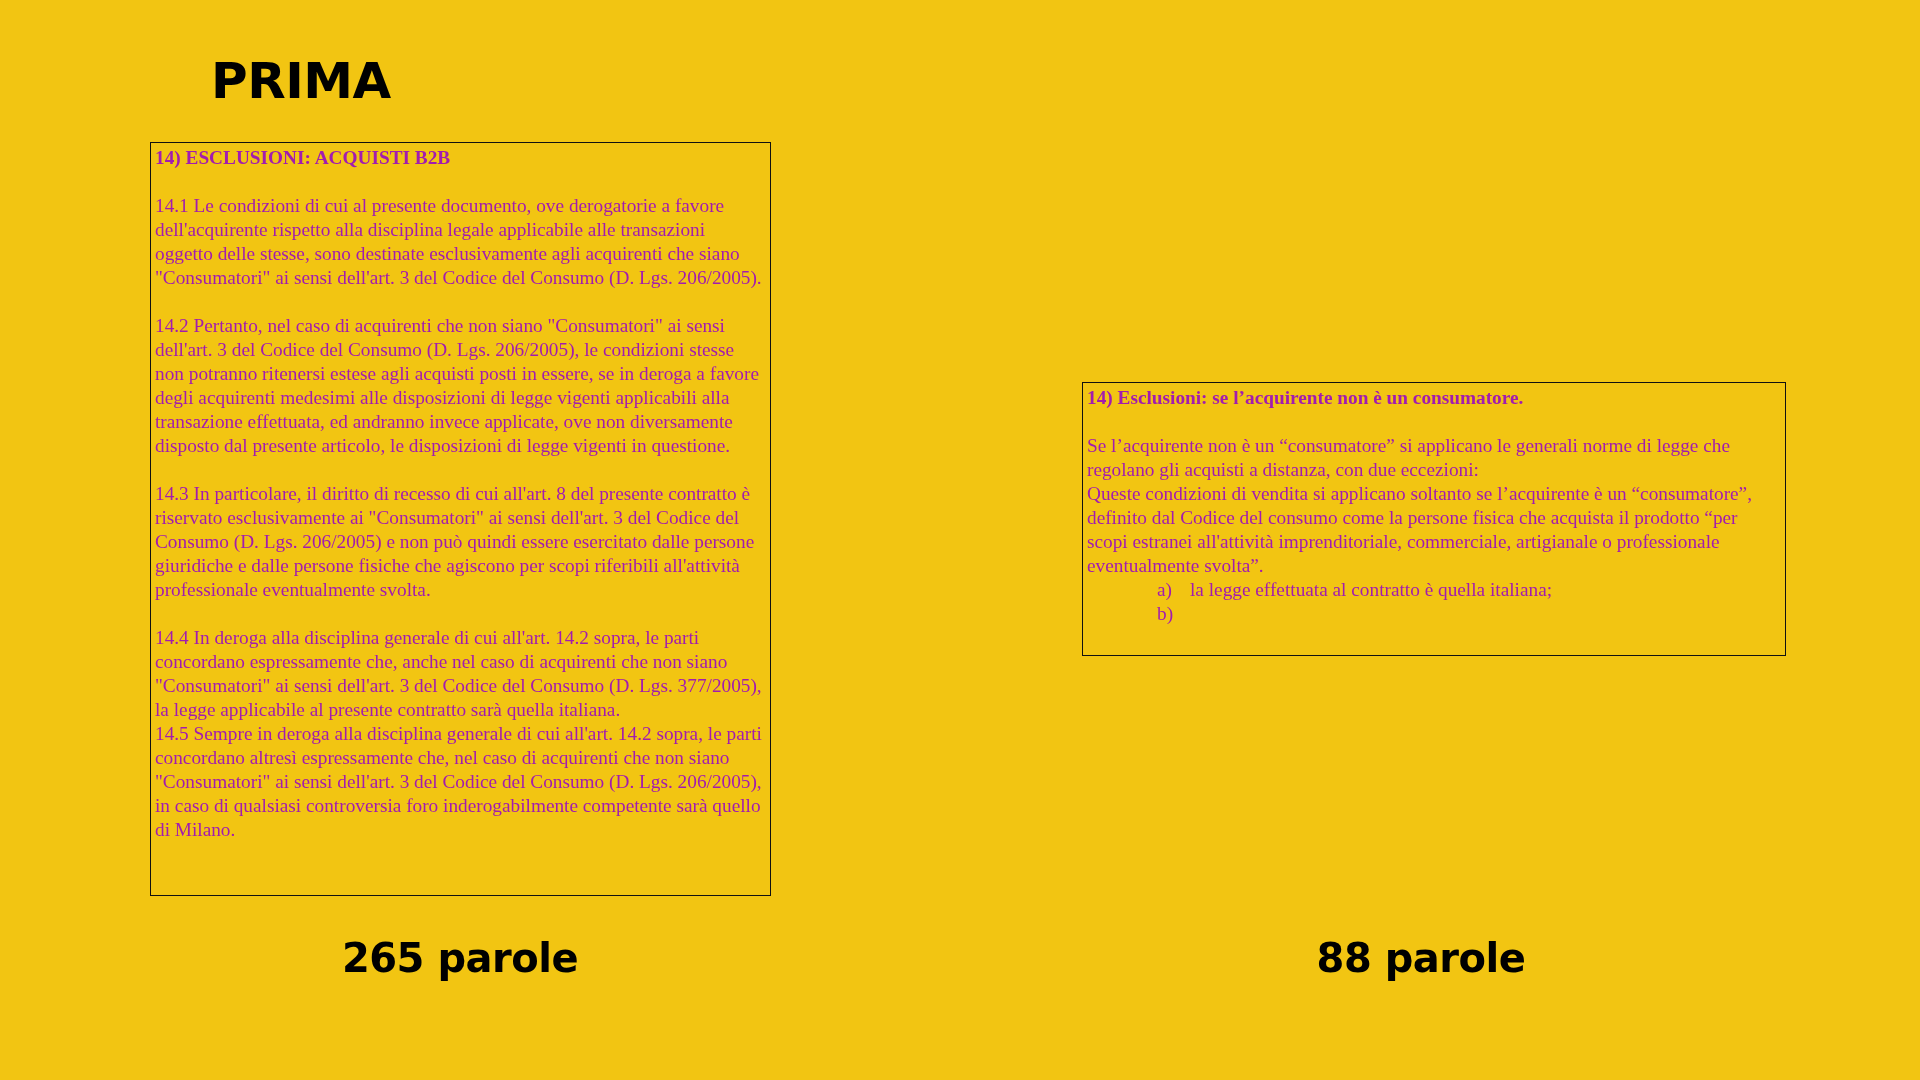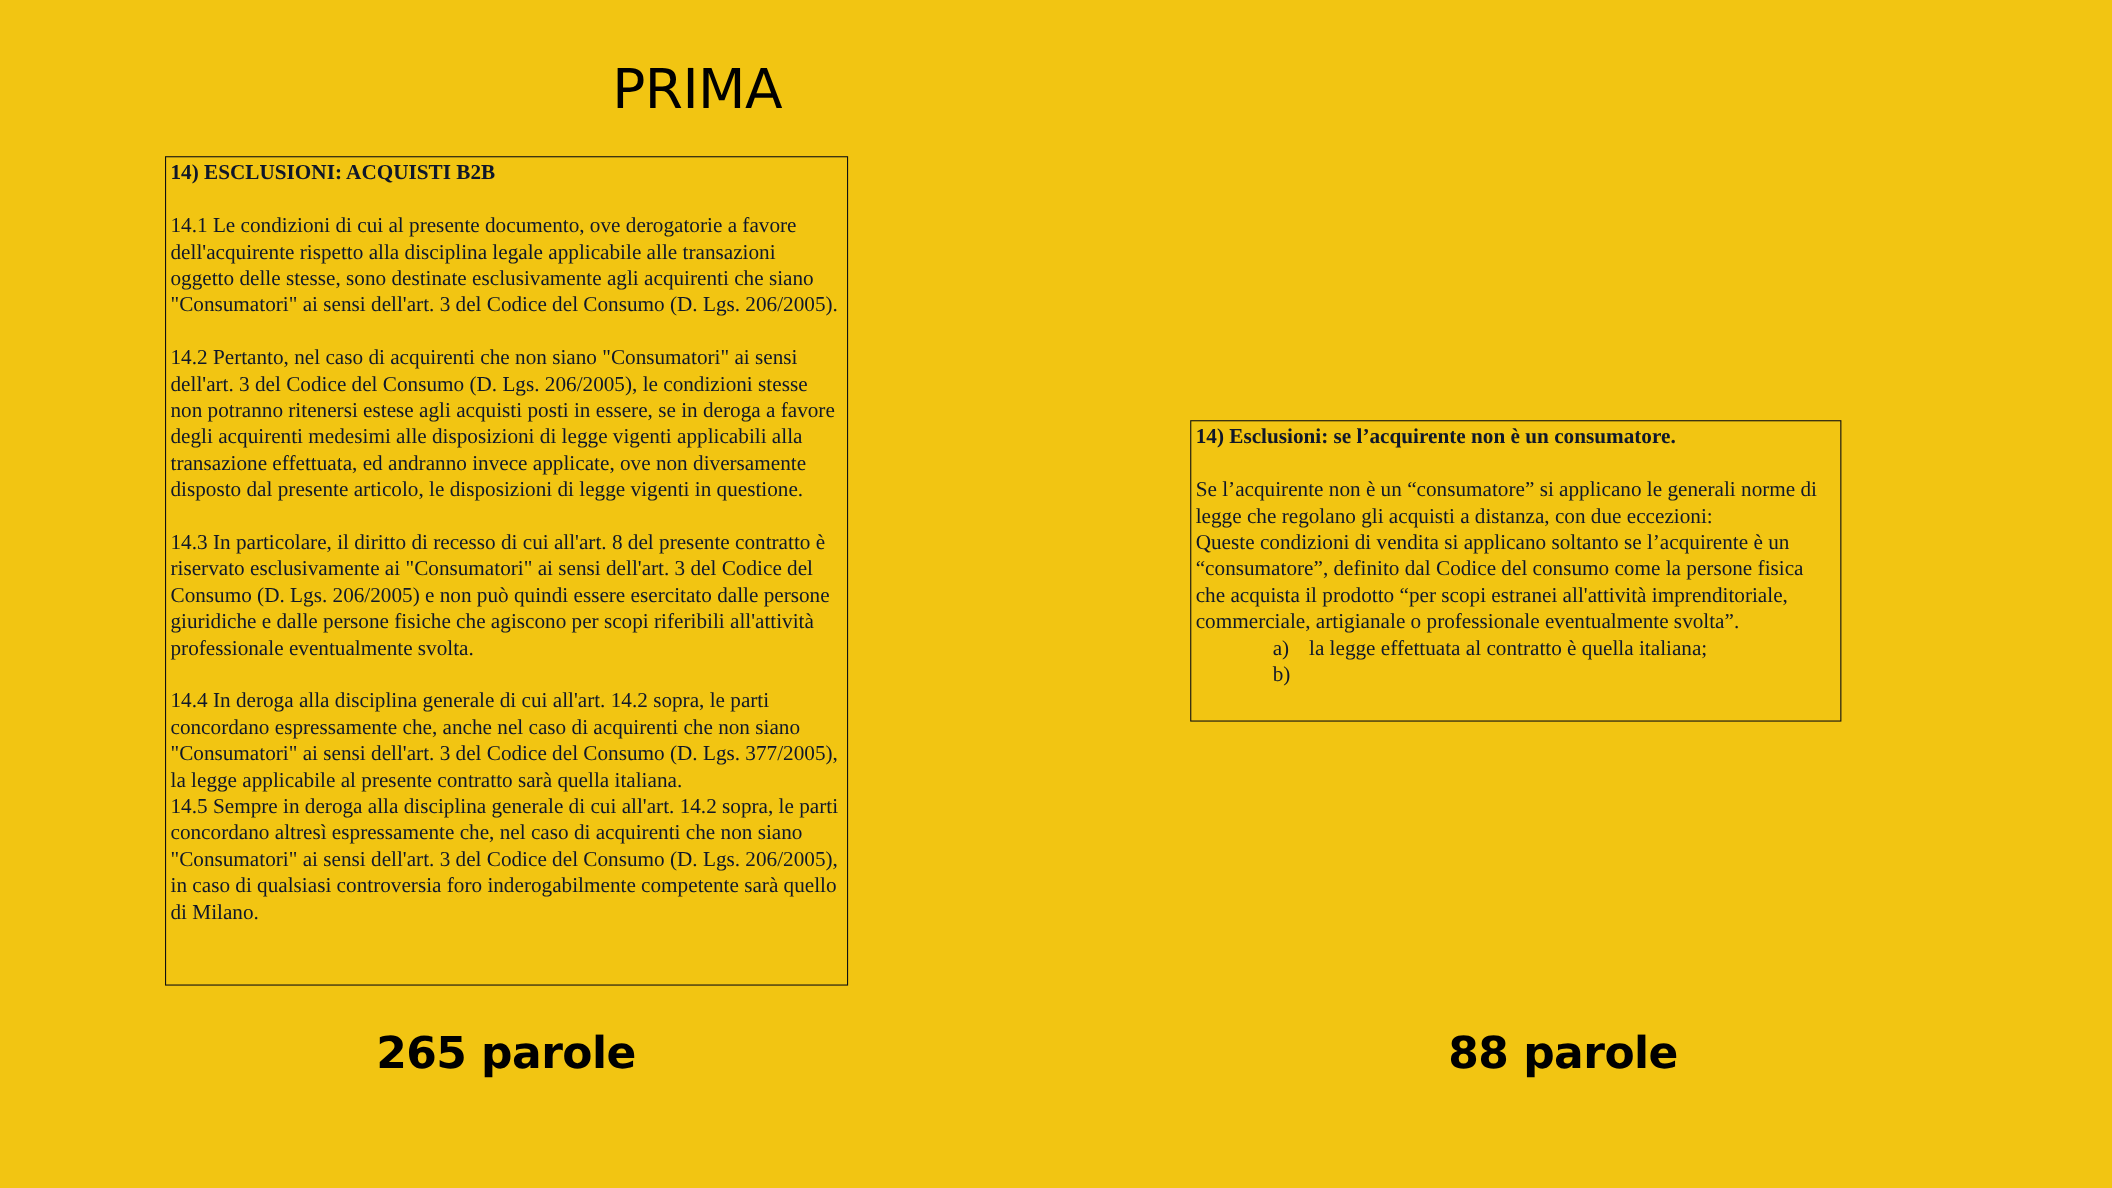--- a/index.html
+++ b/index.html
@@ -14,24 +14,24 @@
       position: relative;
       width: 1920px;
       height: 1080px;
       background: #F2C512;
       color: #000;
     }
     .heading {
       position: absolute;
       top: 46px;
       font-family: "DejaVu Sans", "Liberation Sans", sans-serif;
-      font-weight: normal;
+      font-weight: bold;
       font-size: 50px;
       line-height: 70px;
-      text-align: right;
+      text-align: left;
       width: 500px;
       letter-spacing: -0.5px;
     }
     .heading.left { left: 211px; }
     .heading.right { left: 1142px; }
 
     .count {
       position: absolute;
       top: 928px;
       font-family: "DejaVu Sans", "Liberation Sans", sans-serif;
@@ -45,33 +45,33 @@
     .count.left { left: 210px; }
     .count.right { left: 1171px; }
 
     .textbox {
       position: absolute;
       border: 1.5px solid #111;
       box-sizing: border-box;
       font-family: "Liberation Serif", "DejaVu Serif", serif;
       font-size: 19.3px;
       line-height: 24px;
-      color: #0f172a;
+      color: #a21caf;
       padding: 3px 4px 2px 4px;
     }
     .textbox.left {
       left: 150px;
       top: 142px;
       width: 621px;
       height: 754px;
     }
     .textbox.right {
       left: 1082px;
       top: 382px;
-      width: 592px;
+      width: 704px;
       height: 274px;
     }
     .textbox p {
       margin: 0;
     }
     .textbox .title {
       font-weight: bold;
       margin-bottom: 24px;
     }
     .textbox .para-gap {

